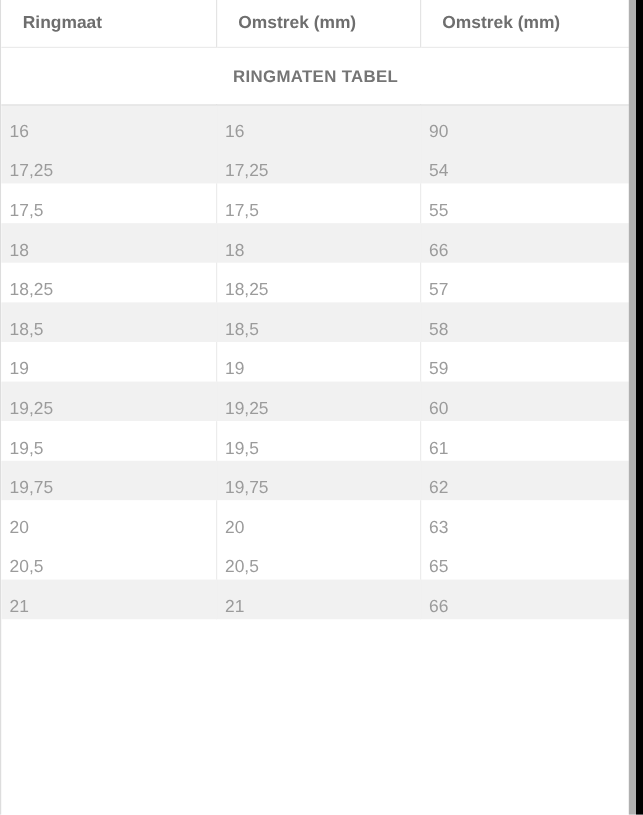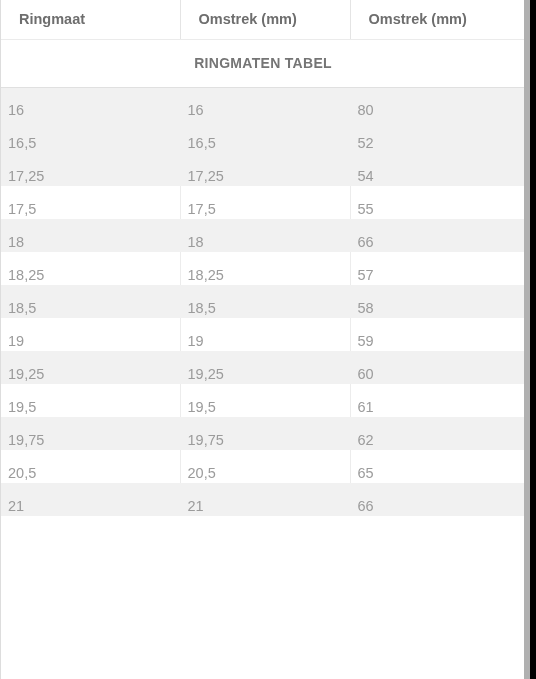--- a/index.html
+++ b/index.html
@@ -134,26 +134,21 @@
           <th>Ringmaat</th>
           <th>Omstrek (mm)</th>
           <th>Omstrek (mm)</th>
         </tr>
       </thead>
 
       <tbody id="table-body">
           <tr class="odd">
             <td>16</td>
             <td>16</td>
-            <td>80</td>
-          </tr>
-          <tr class="odd">
-            <td>16,5</td>
-            <td>16,5</td>
-            <td>52</td>
+            <td>90</td>
           </tr>
           <tr class="odd">
             <td>17,25</td>
             <td>17,25</td>
             <td>54</td>
           </tr>
           <tr class="even">
             <td>17,5</td>
             <td>17,5</td>
             <td>55</td>
@@ -187,20 +182,25 @@
             <td>19,5</td>
             <td>19,5</td>
             <td>61</td>
           </tr>
           <tr class="odd">
             <td>19,75</td>
             <td>19,75</td>
             <td>62</td>
           </tr>
           <tr class="even">
+            <td>20</td>
+            <td>20</td>
+            <td>63</td>
+          </tr>
+          <tr class="even">
             <td>20,5</td>
             <td>20,5</td>
             <td>65</td>
           </tr>
           <tr class="odd">
             <td>21</td>
             <td>21</td>
             <td>66</td>
           </tr>
         </tbody>

